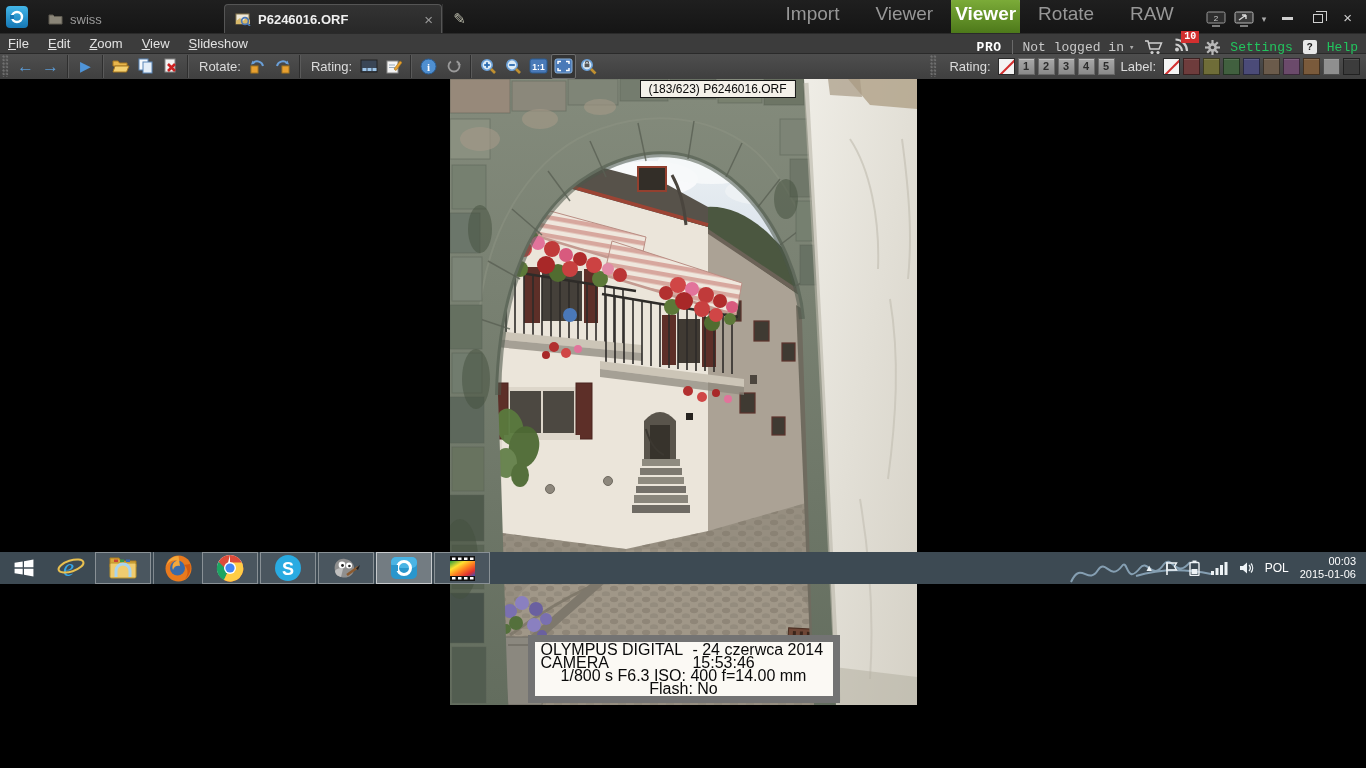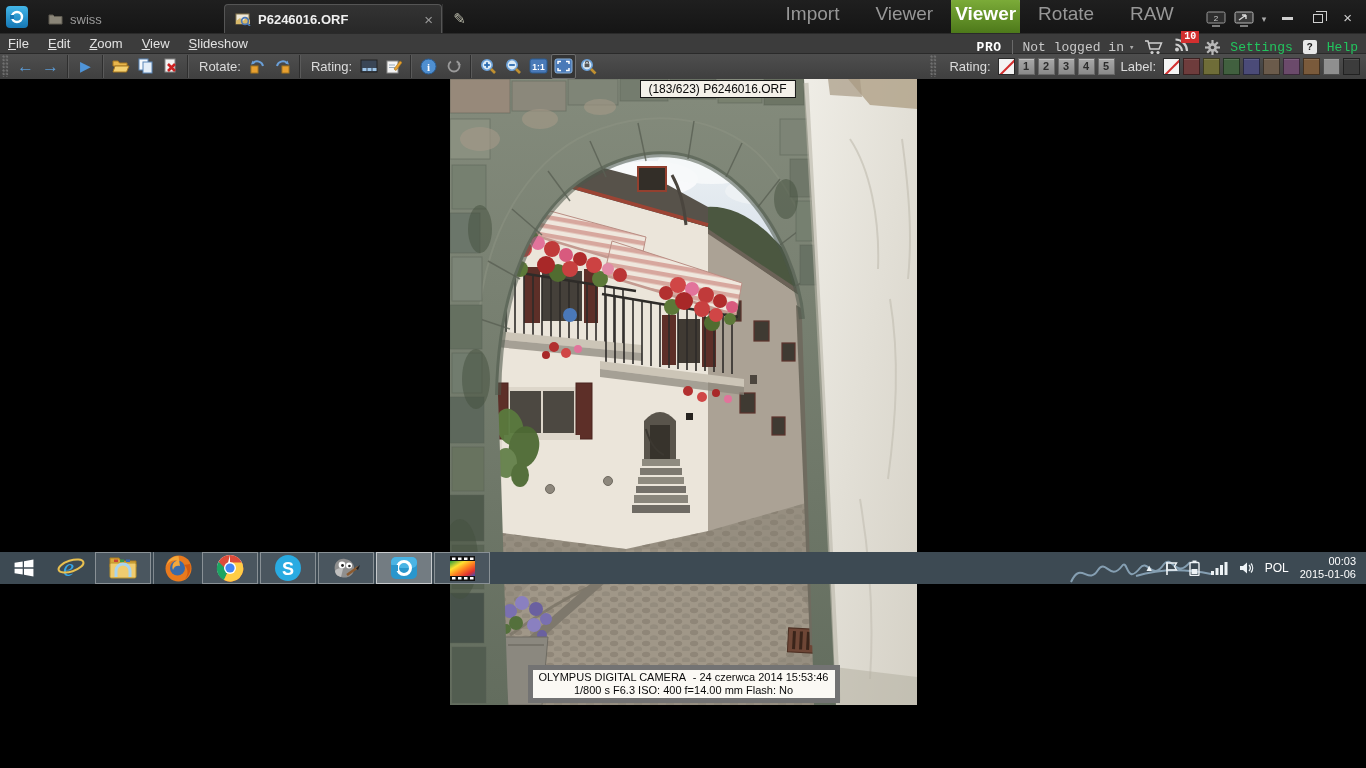--- a/index.html
+++ b/index.html
@@ -69,21 +69,21 @@
     transform:rotate(-45deg); }
   .colorbox { width:17px; height:17px; border:1px solid rgba(0,0,0,.45); margin-left:3px; box-shadow:inset 0 1px 0 rgba(255,255,255,.12); }
 
   
   .canvas { height:637px; background:#000; position:relative; }
   .photo { position:absolute; left:450px; top:0; width:467px; height:626px; }
   .photo svg { display:block; }
   .counter-overlay { position:absolute; top:1px; left:50%; transform:translateX(-50%);
     background:#f4f1ea; border:1px solid #141414; color:#0a0a0a; font-size:12px; padding:1px 8px; white-space:nowrap;margin-left:34px; }
   .exif-overlay { position:absolute; bottom:2px; left:50%; transform:translateX(-50%); width:312px;
-    background:#fbf9f4; border:5px solid #737373; color:#0a0a0a; font-size:11px; line-height:13px; padding:1px 6px; }
+    background:#fbf9f4; border:7px solid #737373; color:#0a0a0a; font-size:16px; line-height:13px; padding:1px 6px; }
   .exif-line1 { display:flex; justify-content:space-between; gap:6px; }
   .exif-line2 { text-align:center; }
 
   
   .taskbar { height:42px; background:#3d4a53; display:flex; align-items:stretch; position:relative; }
   .tb-start { width:48px; display:flex; align-items:center; justify-content:center; }
   .tb-pinned { width:46px; display:flex; align-items:center; justify-content:center; }
   .tb-tile { width:56px; margin:0 1px; display:flex; align-items:center; justify-content:center;
     border:1px solid rgba(255,255,255,.35); background:rgba(255,255,255,.07); }
   .tb-tile.stacked { box-shadow:2px 0 0 rgba(61,74,83,1), 3px 0 0 rgba(255,255,255,.35); margin-right:4px; }

